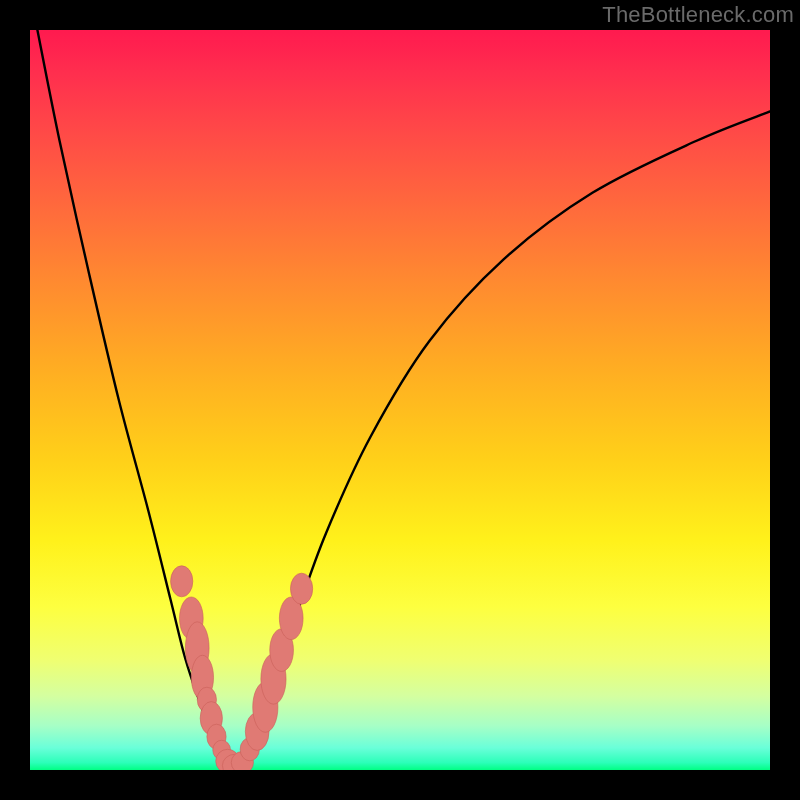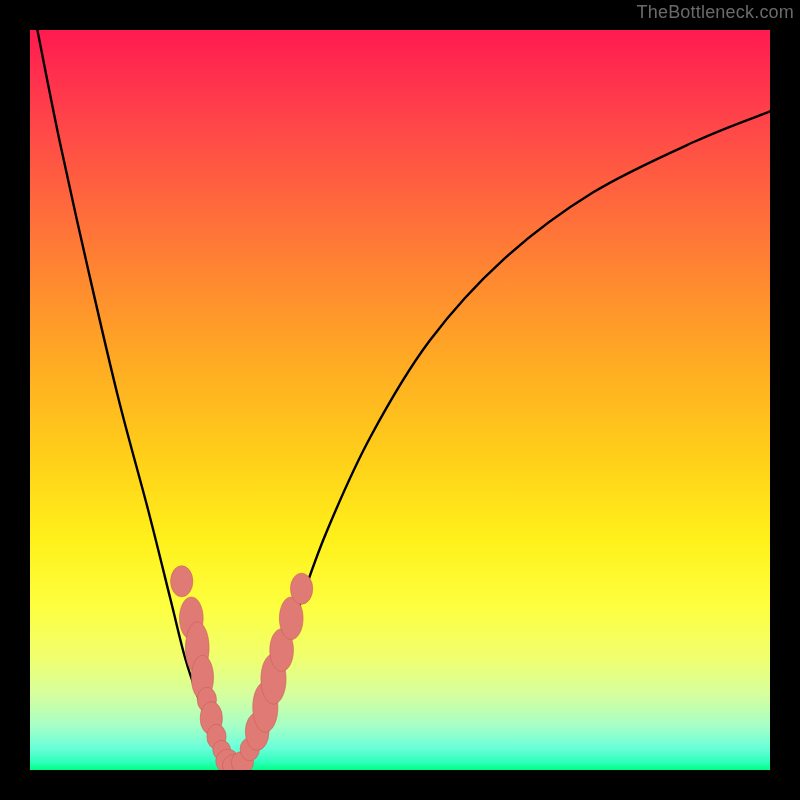--- a/index.html
+++ b/index.html
@@ -47,21 +47,21 @@
       #6affd9 97%,
       #2cffb9 99%,
       #00ff84 100%
     );
   }
   .watermark {
     position: absolute;
     top: 2px;
     right: 6px;
     color: #6a6a6a;
-    font-size: 18px;
+    font-size: 22px;
     font-weight: 500;
     letter-spacing: 0.2px;
     user-select: none;
   }
   svg.curve-layer {
     position: absolute;
     left: 0;
     top: 0;
     width: 100%;
     height: 100%;

